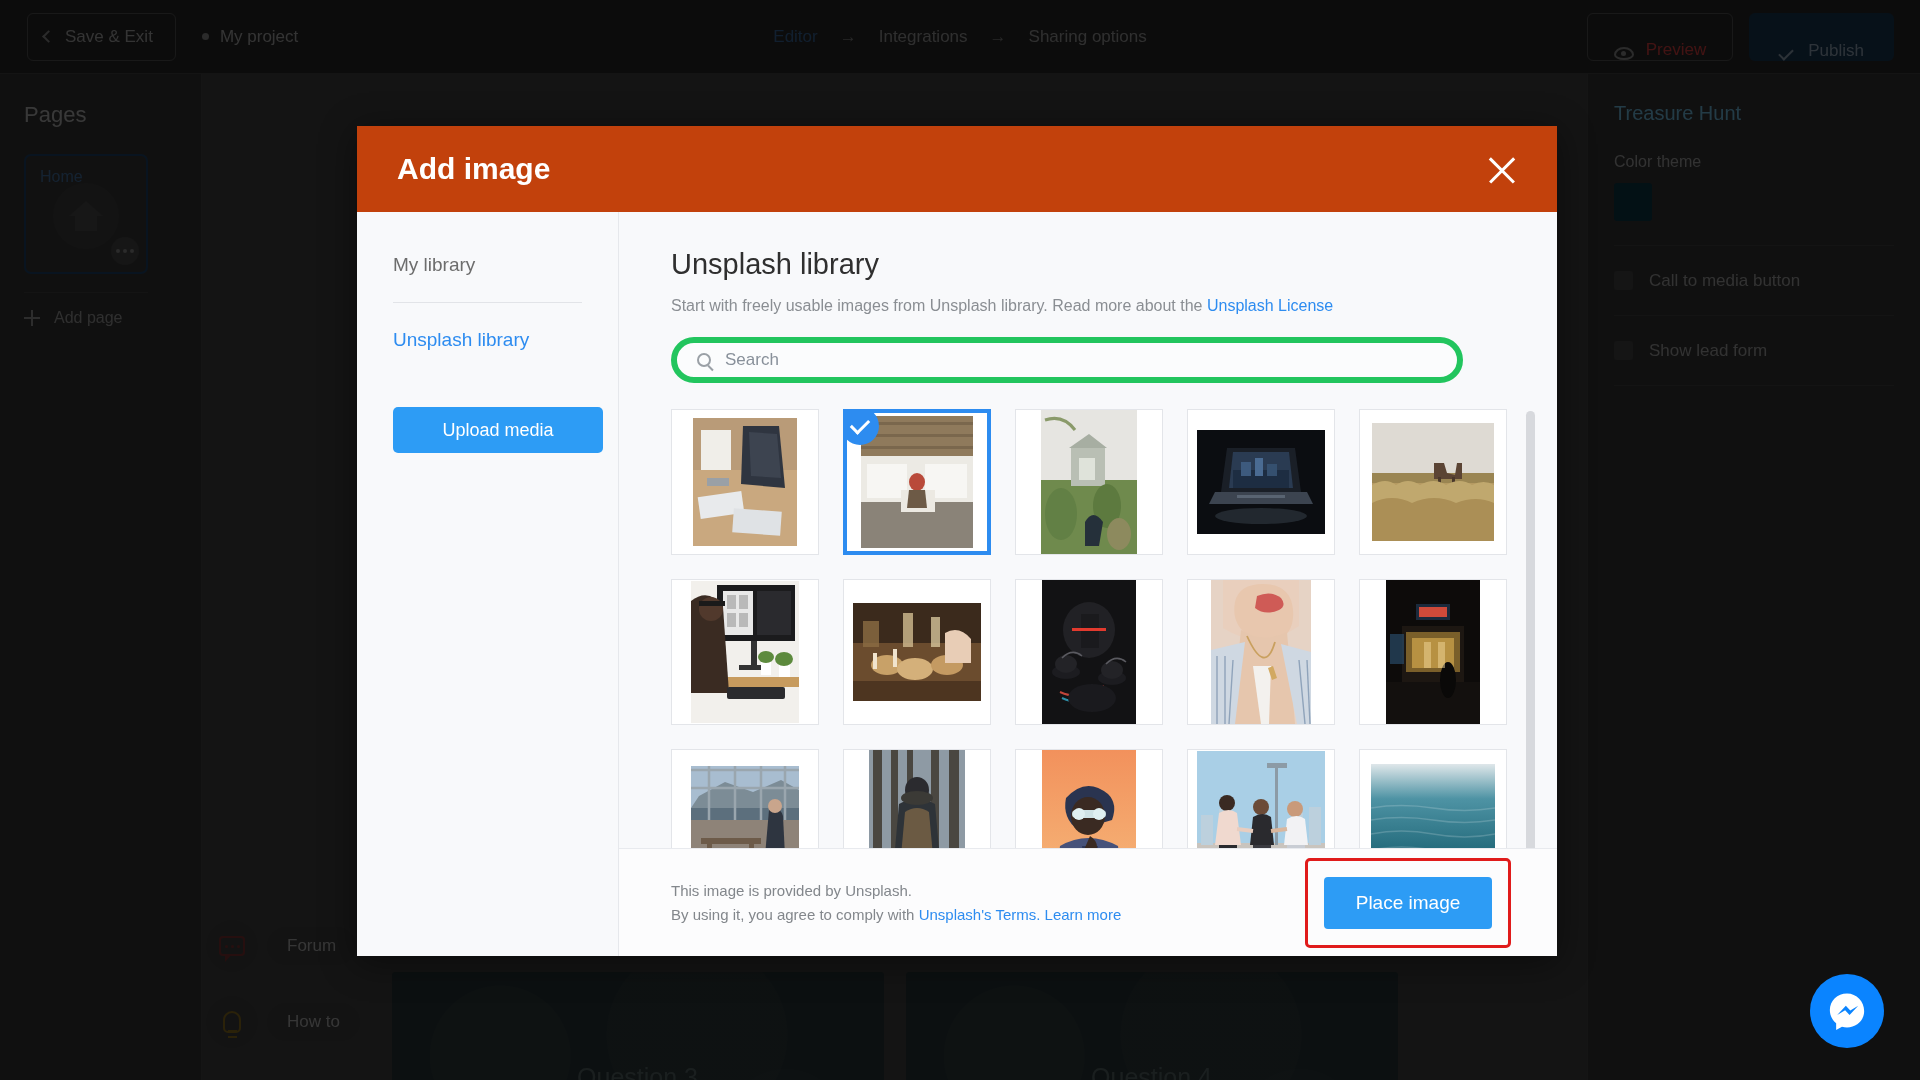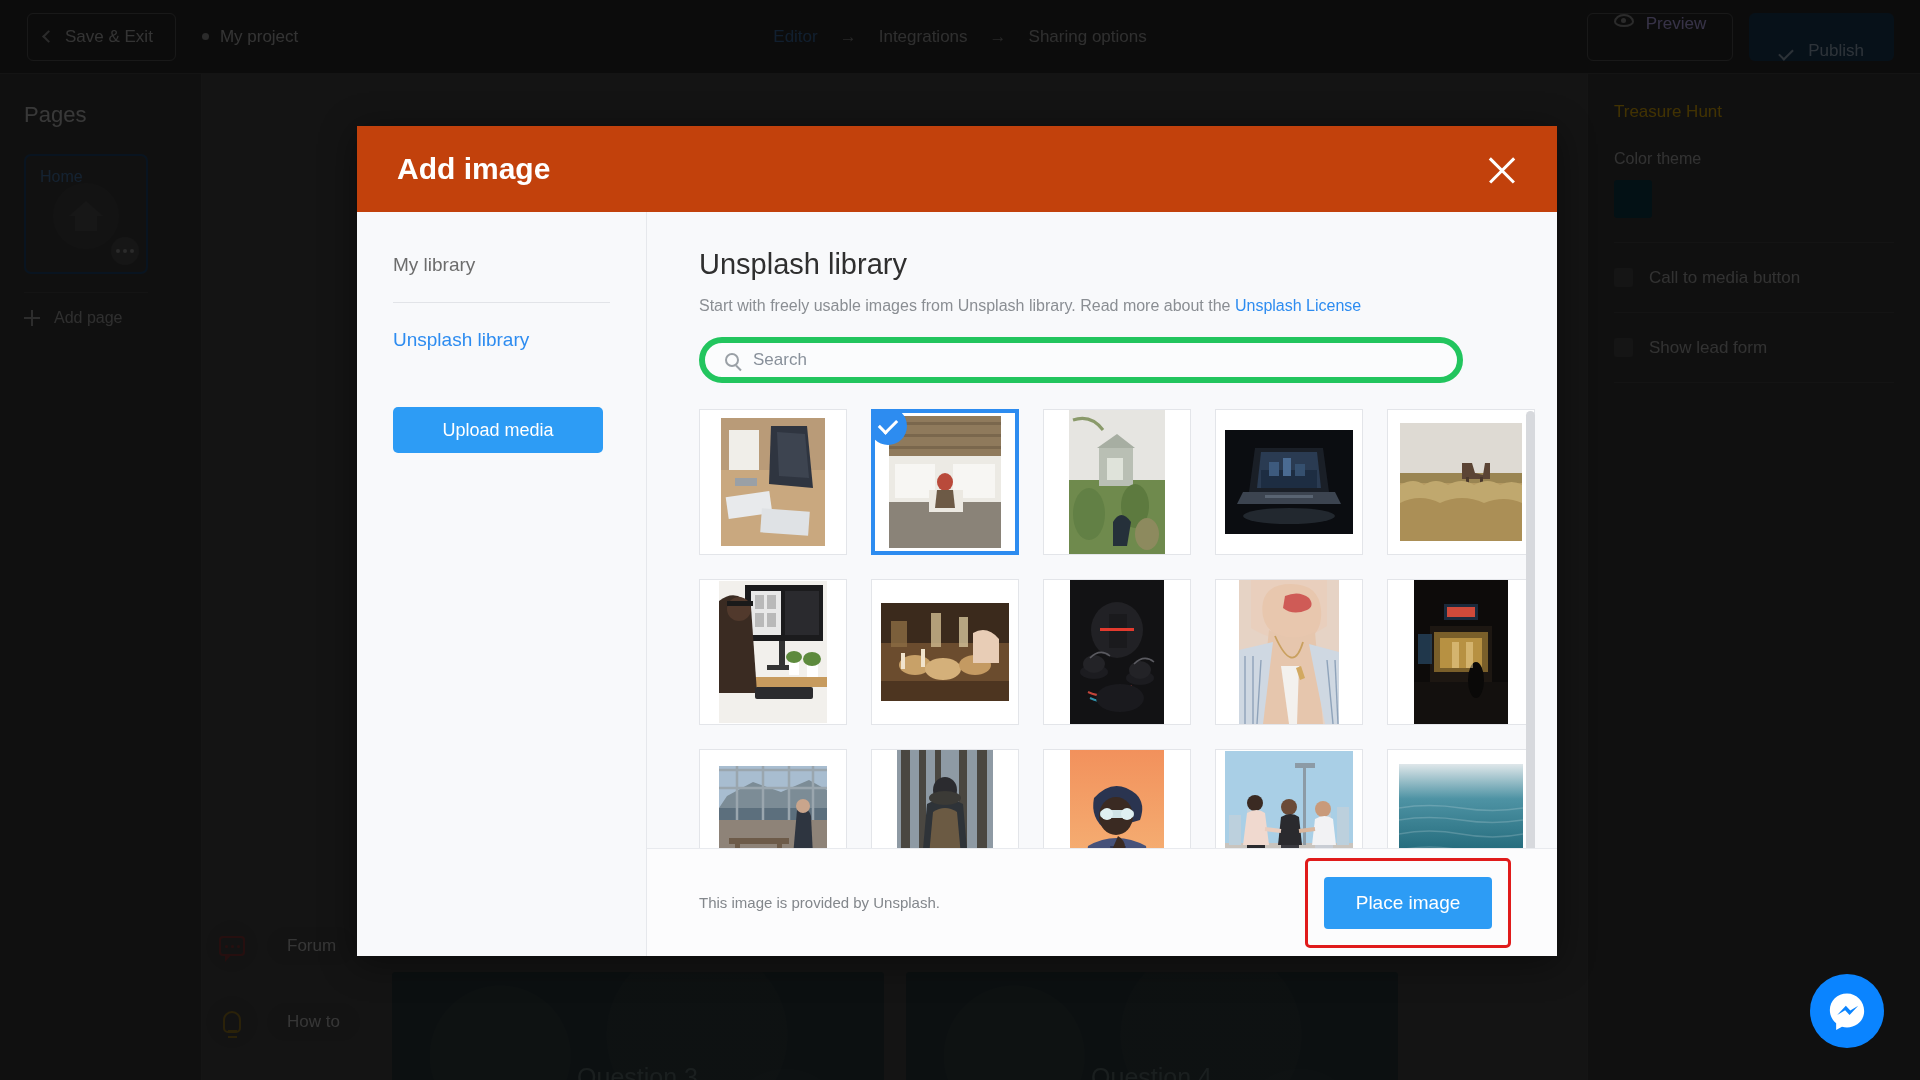--- a/index.html
+++ b/index.html
@@ -31,22 +31,22 @@
   .proj { margin-left: 26px; display:flex; align-items:center; gap:11px; color:#bcbcbc; font-size:17px; }
   .proj-dot { width:7px; height:7px; border-radius:50%; background:#9a9a9a; }
 
   .nav { position:absolute; left:50%; transform: translateX(-50%); display:flex; align-items:center; gap:22px; }
   .nav-item { font-size:17px; color:#a9a9a9; }
   .nav-item.active { color:#3d6fa8; }
   .nav-arrow { font-size:17px; color:#8d8d8d; }
 
   .top-right { position:absolute; right:26px; display:flex; align-items:center; gap:16px; }
   .btn-preview {
-    height:48px; padding: 0 26px; display:flex; align-items:flex-start; gap:12px;
-    border:1px solid #5a5a5a; border-radius:6px; color:#c4b5fd; font-size:17px; background:transparent;
+    height:48px; padding: 0 26px; display:flex; align-items:flex-end; gap:12px;
+    border:1px solid #5a5a5a; border-radius:6px; color:#ef4444; font-size:17px; background:transparent;
   }
   .btn-publish {
     height:48px; padding: 0 30px; display:flex; align-items:flex-end; gap:15px;
     border-radius:6px; background:#1b3d5c; color:#a3b8cb; font-size:17px;
   }
   .eye { width:20px; height:13px; border:2px solid #9b9b9b; border-radius:50% 50% 50% 50%/ 60% 60% 40% 40%; position:relative; }
   .eye::after { content:""; position:absolute; width:5px; height:5px; border-radius:50%; background:#9b9b9b; top:2px; left:5.5px; }
   .check-g { display:inline-block; width:14px; height:8px; border-left:2px solid #9fb3c6; border-bottom:2px solid #9fb3c6; transform: rotate(-45deg); margin-bottom:4px; }
 
   
@@ -115,21 +115,21 @@
       radial-gradient(circle at 62% 30%, rgba(255,255,255,0.022) 0 90px, transparent 91px),
       radial-gradient(circle at 80% 75%, rgba(255,255,255,0.02) 0 60px, transparent 61px);
   }
   .q-label { position:relative; z-index:1; }
 
   
   .right-side {
     position:absolute; top:74px; right:0; width:333px; height:1006px;
     background:#3c3c3c; border-left:1px solid #4c4c4c; padding: 28px 26px 0 26px;
   }
-  .rs-title { font-size:17px; color:#eab308; margin-bottom:28px; }
+  .rs-title { font-size:20px; color:#7dd3fc; margin-bottom:28px; }
   .rs-label { font-size:16px; color:#b4b4b4; margin-bottom:12px; }
   .color-row { display:flex; align-items:center; gap:14px; padding-bottom: 24px; border-bottom:1px solid #4a4a4a; }
   .swatch { width:38px; height:38px; border-radius:3px; }
   .color-input {
     flex:1; height:38px; border:1px solid #555; border-radius:4px; background:transparent;
     color:#b6b6b6; font-size:16px; padding-left:14px; display:flex; align-items:center;
   }
   .toggle-row { display:flex; align-items:center; gap:16px; height:70px; border-bottom:1px solid #4a4a4a; }
   .cbx { width:19px; height:19px; border-radius:3px; background:#4b4b4b; flex:none; }
   .toggle-row span { font-size:17px; color:#b2b2b2; }
@@ -149,21 +149,21 @@
   .modal-title { color:#fff; font-size:30px; font-weight:bold; }
   .x-close { width:34px; height:34px; position:relative; }
   .x-close::before,.x-close::after {
     content:""; position:absolute; top:50%; left:0; width:34px; height:2.6px; background:#fff;
   }
   .x-close::before { transform: rotate(45deg); }
   .x-close::after { transform: rotate(-45deg); }
 
   .modal-body { flex:1; display:flex; min-height:0; }
   .modal-left {
-    width:290px; flex:none; background:#f8f9fb; border-right:1px solid #e6e8ec;
+    width:262px; flex:none; background:#f8f9fb; border-right:1px solid #e6e8ec;
     padding: 42px 36px 0 36px;
   }
   .ml-item { font-size:19px; color:#6d6d6d; padding-bottom:26px; border-bottom:1px solid #e2e4e8; }
   .ml-item2 { font-size:19px; color:#2d8cf0; padding-top:26px; }
   .upload-btn {
     margin-top:56px; width:210px; height:46px; background:#2d9cf5; border-radius:5px;
     color:#fff; font-size:18px; display:flex; align-items:center; justify-content:center;
   }
 
   .modal-main { flex:1; min-width:0; display:flex; flex-direction:column; }
@@ -641,20 +641,21 @@
 
           </div>
           <div class="scrollbar">
             <div class="scroll-thumb"></div>
           </div>
         </div>
 
         <div class="modal-foot">
           <div class="foot-text">
             <div>This image is provided by Unsplash.</div>
+            <div><span>By using it, you agree to comply with </span><a href="#">Unsplash's Terms. Learn more</a></div>
           </div>
           <div class="place-wrap">
             <div class="place-btn">Place image</div>
           </div>
         </div>
 
       </div>
     </div>
   </div>
 

